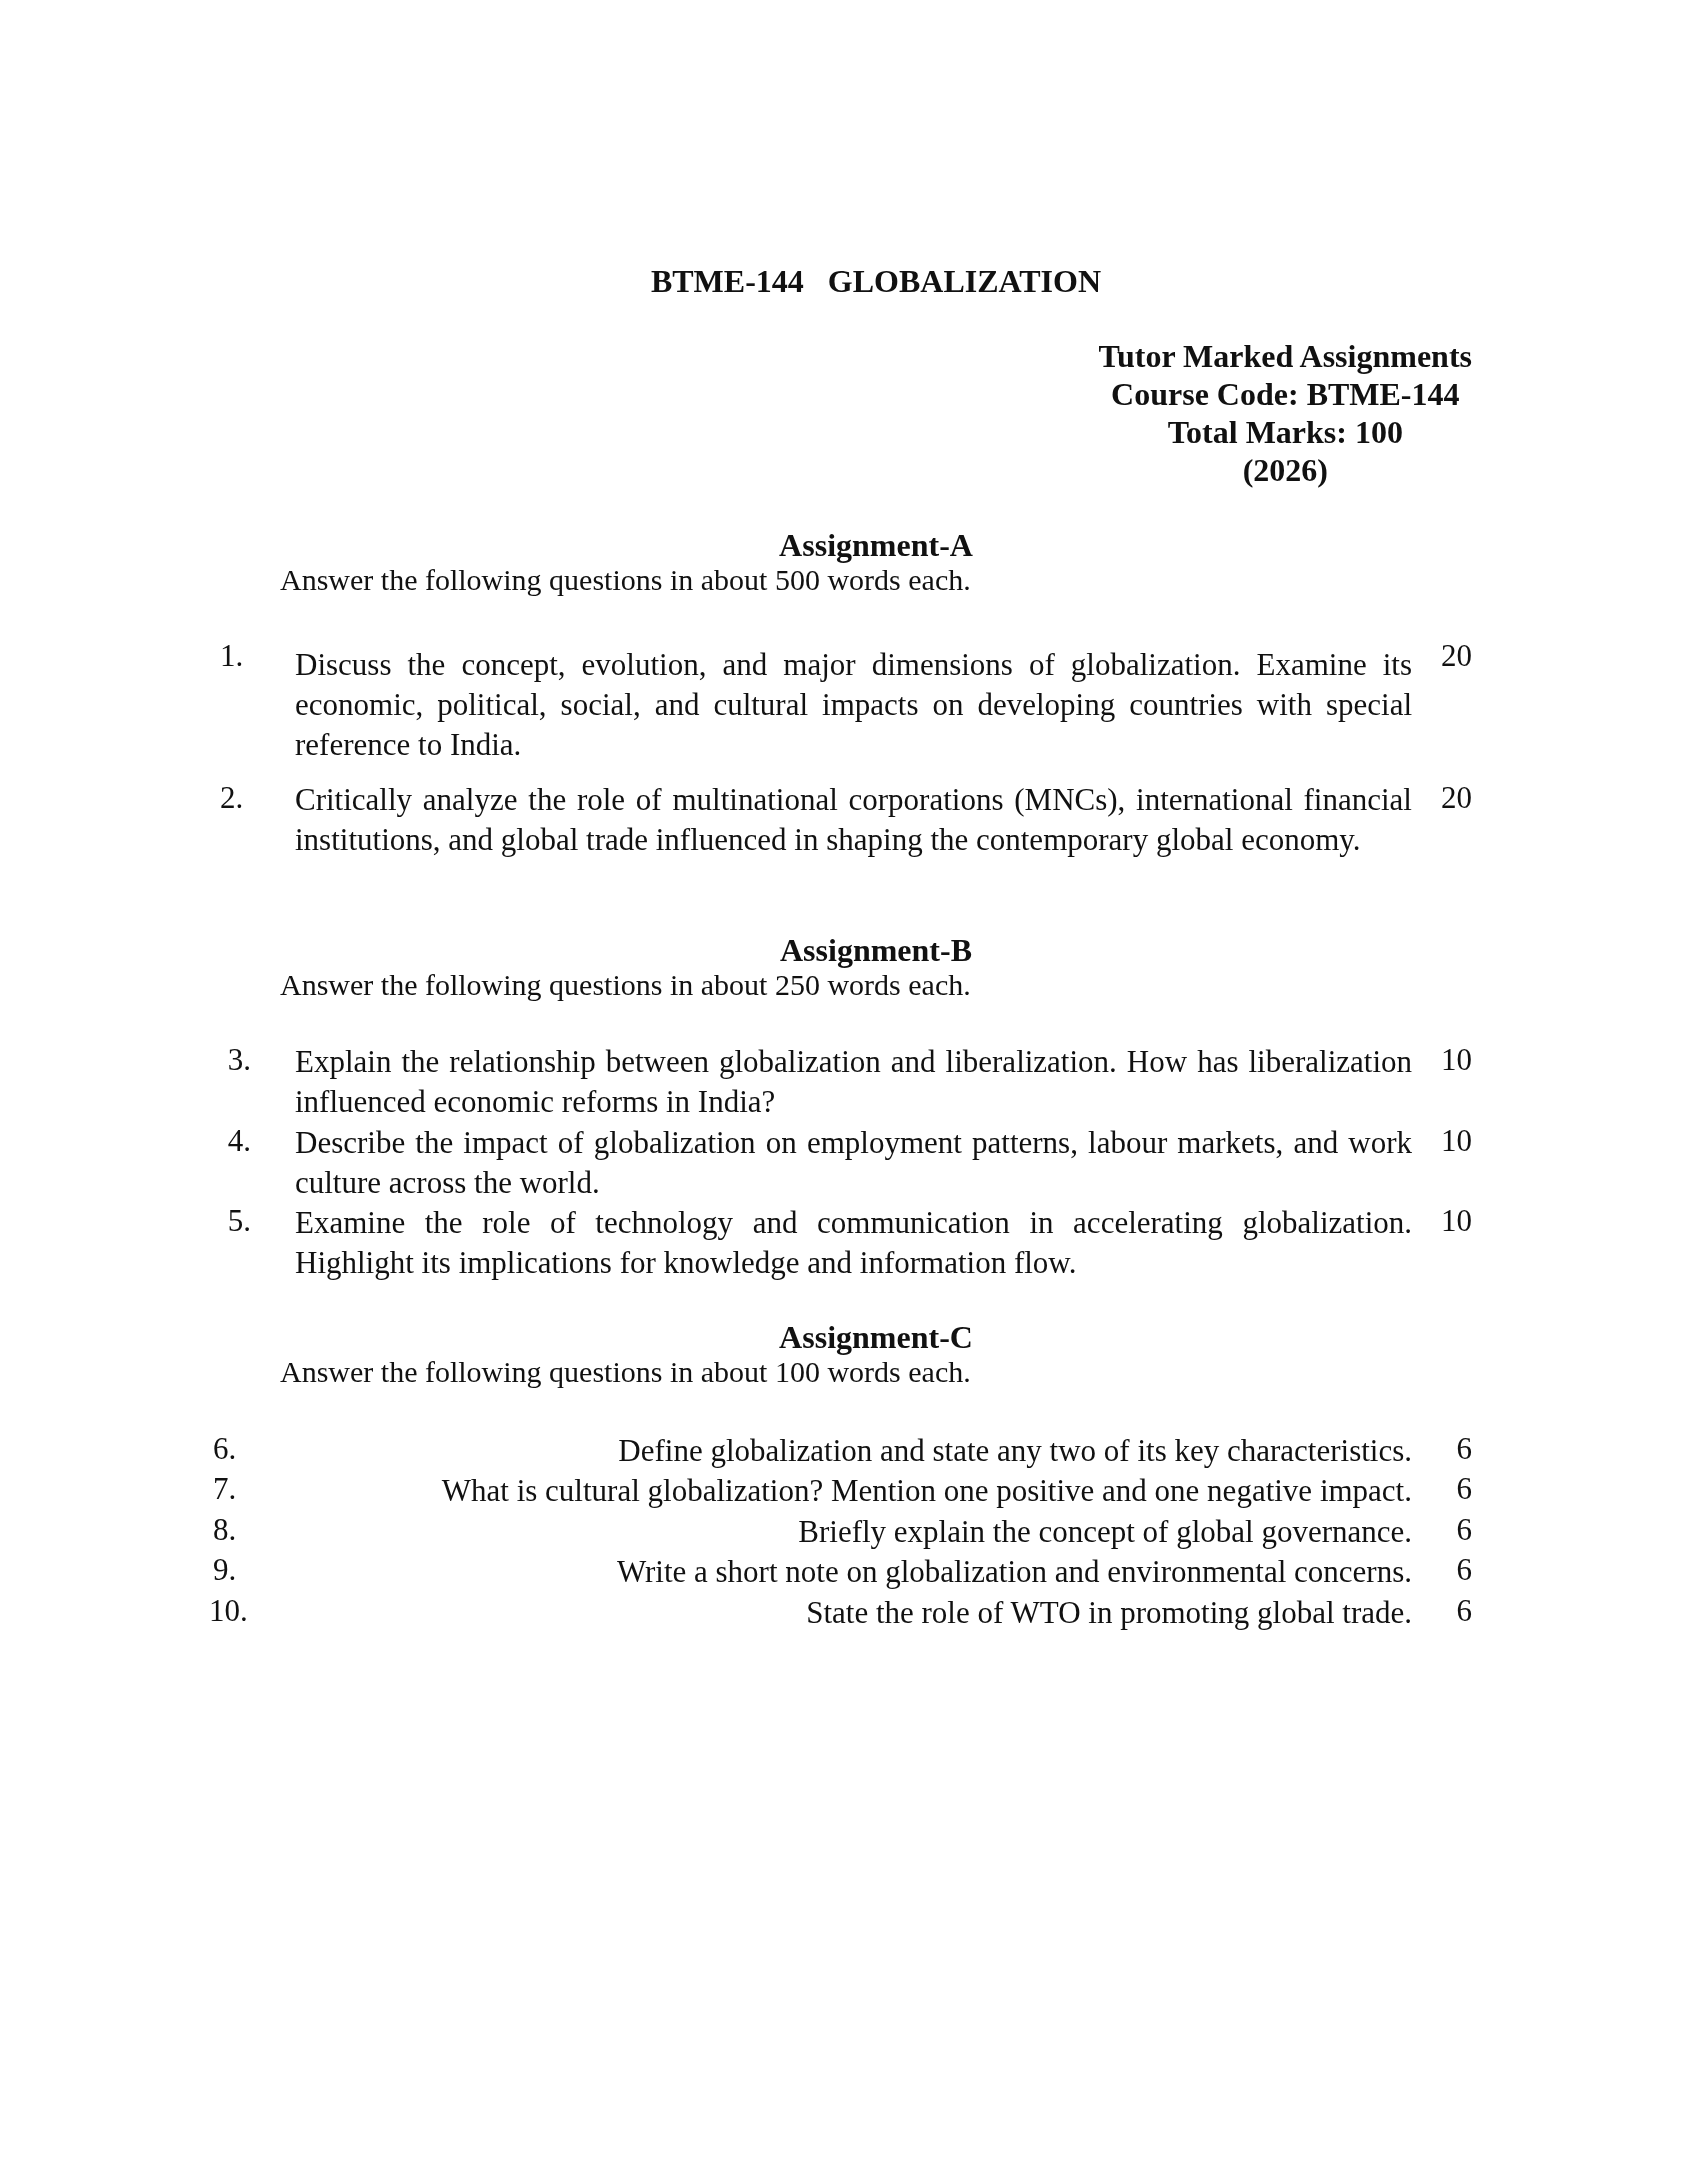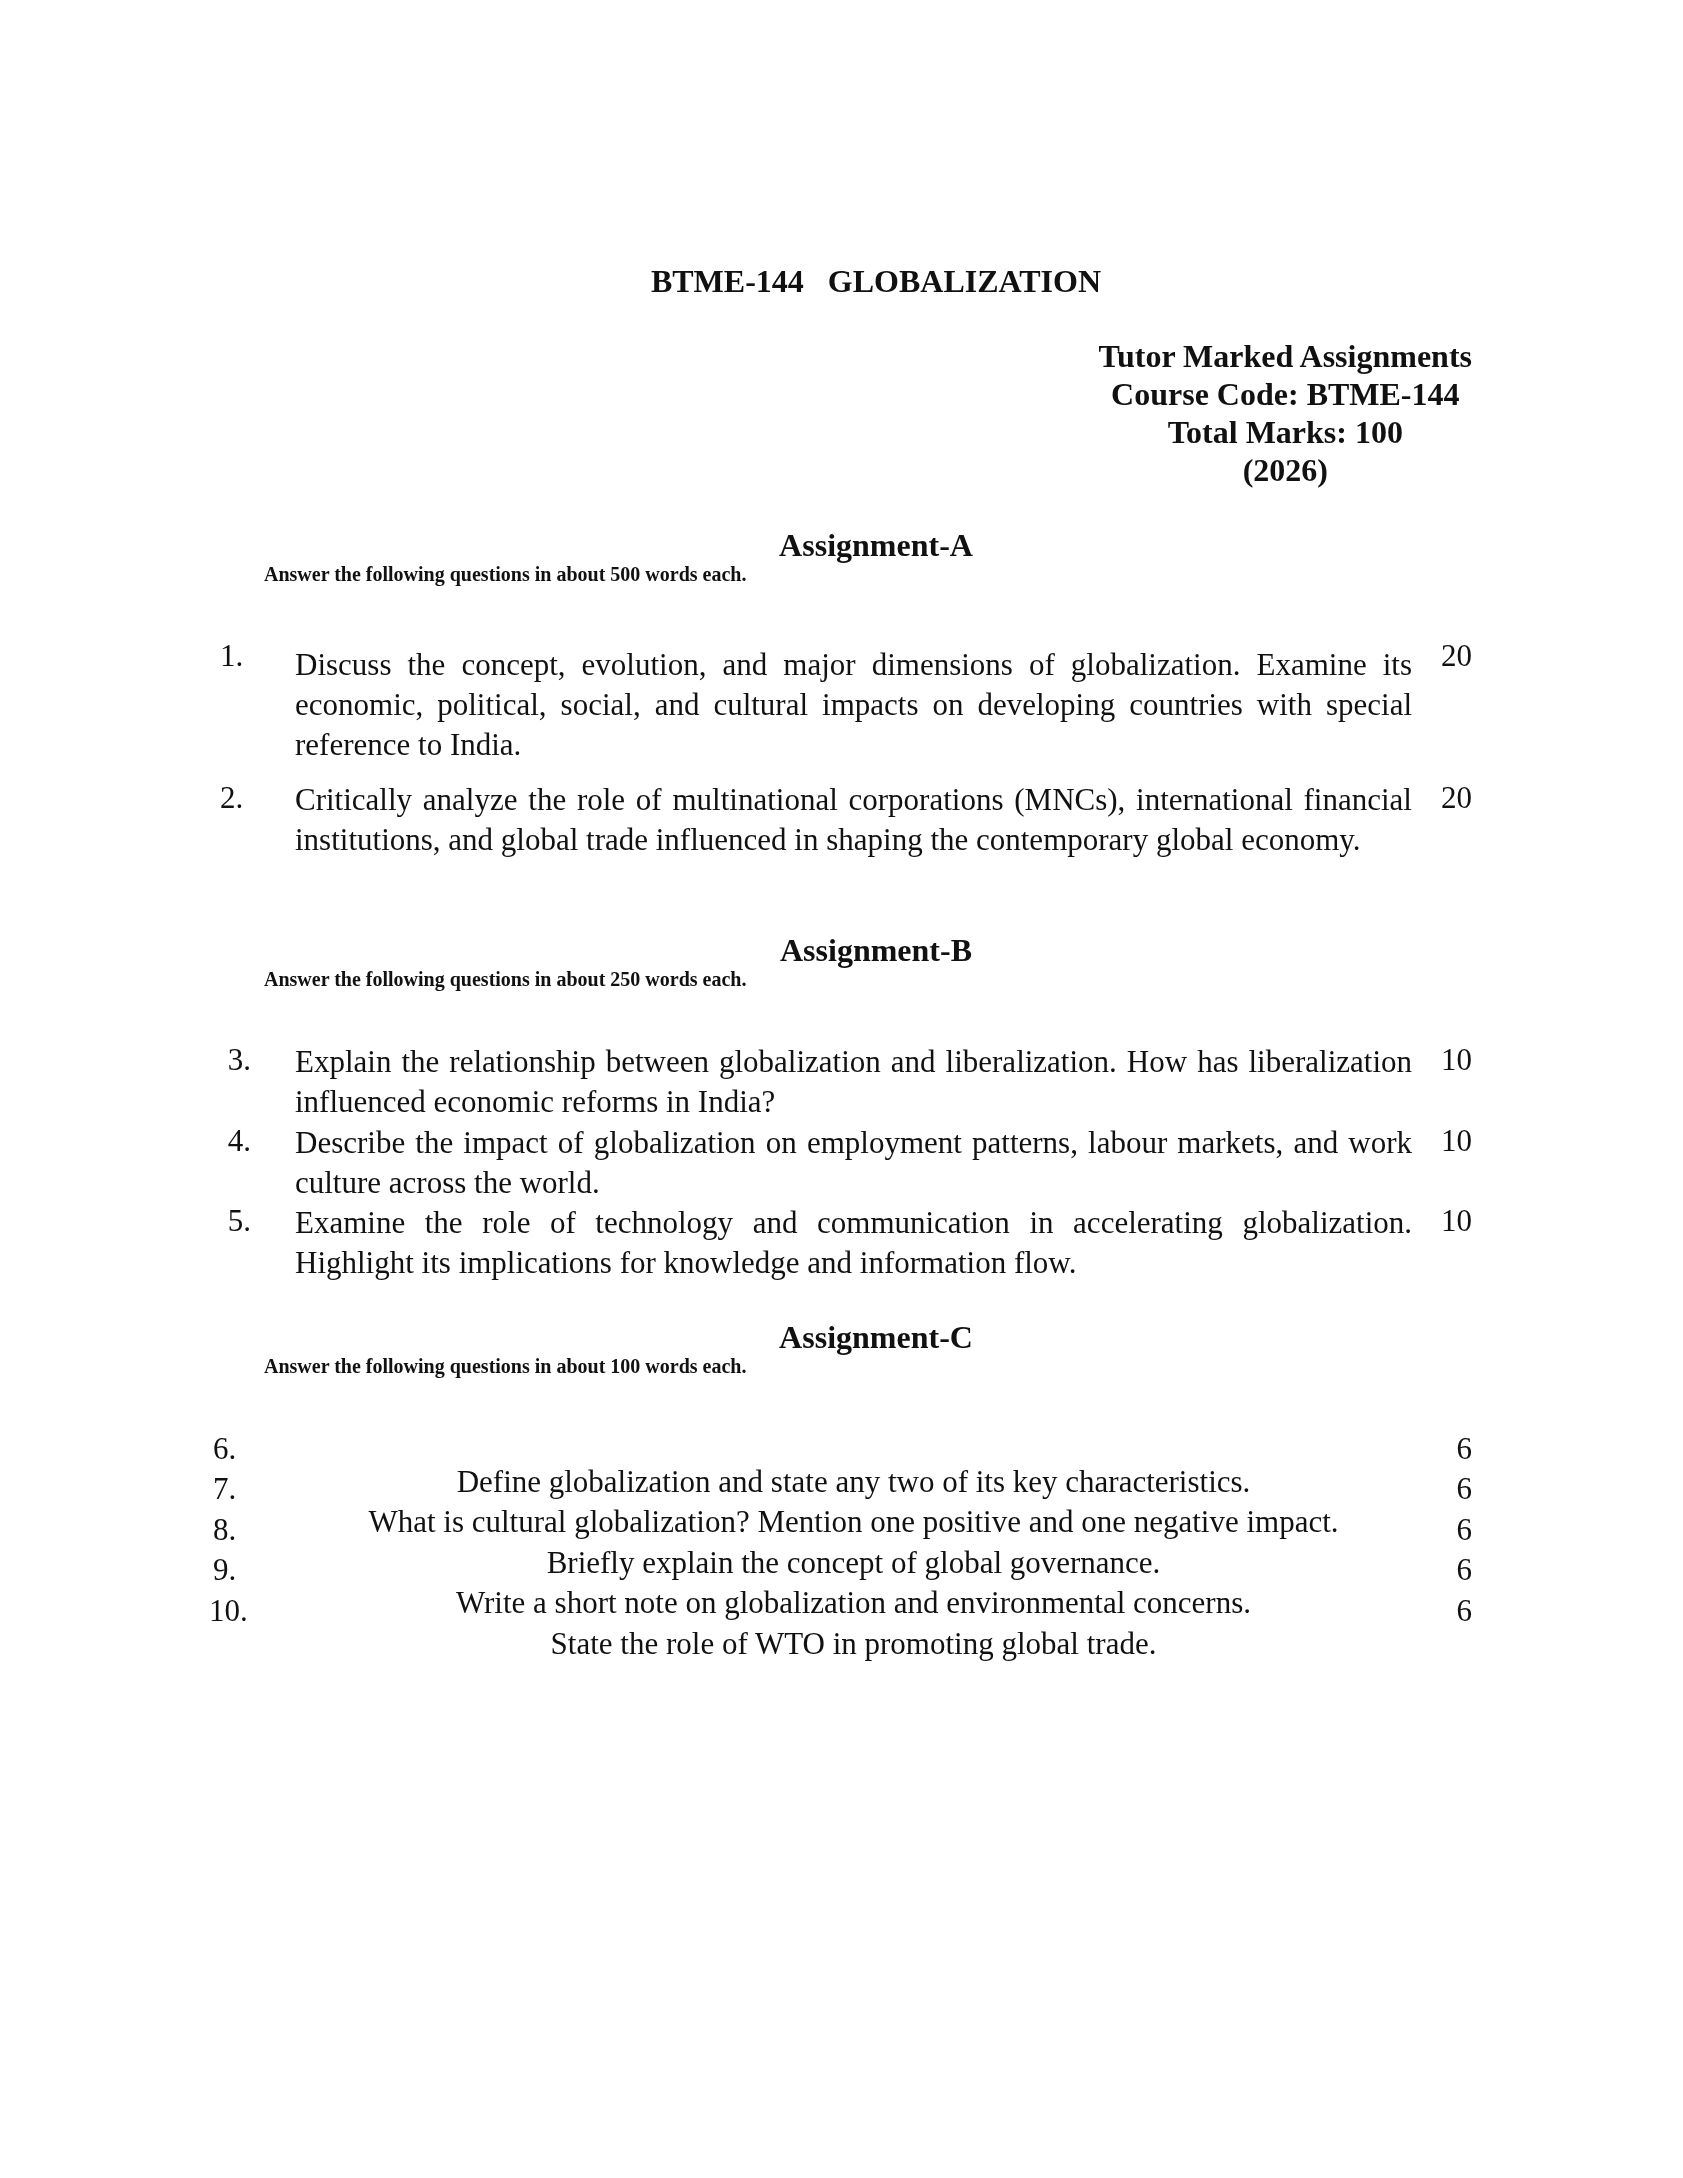--- a/index.html
+++ b/index.html
@@ -2,26 +2,26 @@
 <html><head>
 <meta charset="utf-8">
 <style>
   html, body { margin:0; padding:0; background:#ffffff; }
   body { width:1683px; height:2178px; position:relative; overflow:hidden;
          font-family:"Liberation Serif", "DejaVu Serif", serif; color:#111; }
   .abs { position:absolute; }
   .title { left:0; width:1752px; text-align:center; top:263px; font-size:32px; font-weight:bold; white-space:pre; }
   .meta { right:211px; text-align:center; font-size:32px; font-weight:bold; line-height:38px; top:337px; }
   .sec-title { left:0; width:1752px; text-align:center; font-size:32px; font-weight:bold; }
-  .sec-instr { left:264px; font-size:20px; font-weight:bold; }
+  .sec-instr { left:280px; font-size:30px; font-weight:normal; }
   .q { left:0; width:1683px; font-size:31px; }
   .q .num { position:absolute; left:220px; width:40px; }
   .q .num.r { text-align:right; left:213px; width:38px; }
   .q .txt { position:absolute; left:295px; width:1117px; text-align:justify; line-height:40px; }
-  .q .txt.single { white-space:nowrap; text-align:center;margin-top:31px; }
+  .q .txt.single { white-space:nowrap; text-align:right; }
   .q .mark { position:absolute; right:211px; text-align:center; }
 </style>
 </head>
 <body>
 
 <div class="abs title">BTME-144   GLOBALIZATION</div>
 
 <div class="abs meta">
   <div>Tutor Marked Assignments</div>
   <div>Course Code: BTME-144</div>

